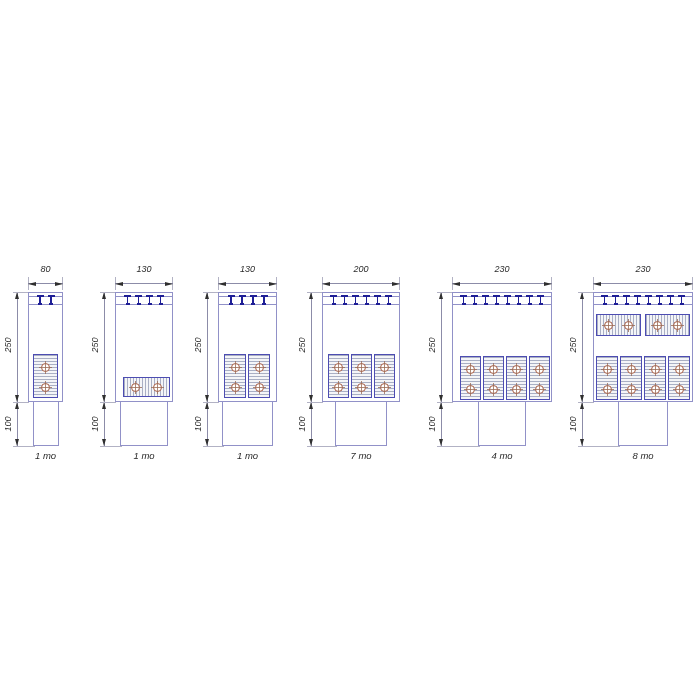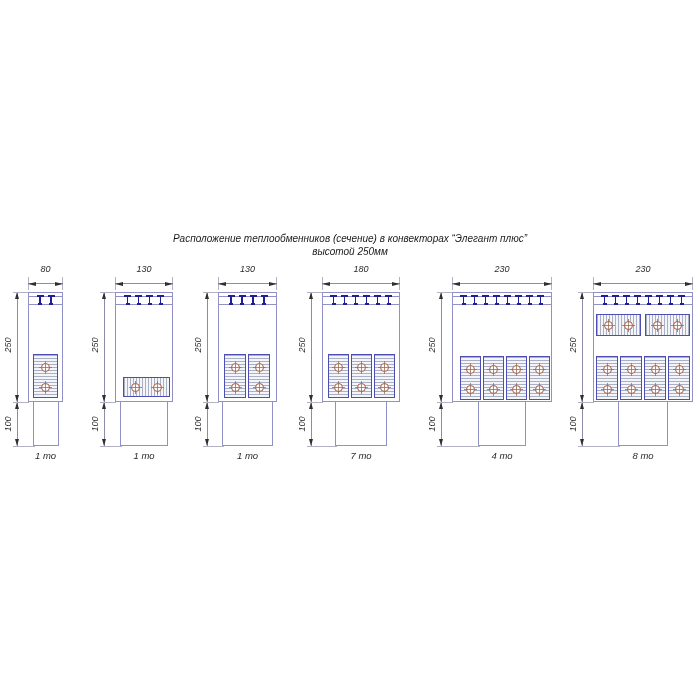--- a/index.html
+++ b/index.html
@@ -17,24 +17,20 @@
   }
   .caption{
     position:absolute;font-style:italic;font-size:9.5px;color:#2b2b2b;
     text-align:center;white-space:nowrap;
   }
 </style>
 </head>
 <body>
 
 <div id="canvas">
-  <div class="title">
-    <div>Расположение теплообменников (сечение) в конвекторах “Элегант плюс”</div>
-    <div>высотой 250мм</div>
-  </div>
 <div style="position: absolute; left: 28px; top: 277px; width: 1px; height: 13px; background: rgb(178, 178, 196);"></div>
     <div style="position: absolute; left: 62px; top: 277px; width: 1px; height: 13px; background: rgb(178, 178, 196);"></div>
     <div style="position: absolute; left: 28px; top: 283px; width: 35px; height: 1px; background: rgb(140, 140, 168);"></div>
     <div style="position: absolute; left: 28px; top: 281.5px; width: 0px; height: 0px; border-top: 2px solid transparent; border-bottom: 2px solid transparent; border-right: 8px solid rgb(47, 47, 47);"></div>
     <div style="position: absolute; left: 55px; top: 281.5px; width: 0px; height: 0px; border-top: 2px solid transparent; border-bottom: 2px solid transparent; border-left: 8px solid rgb(47, 47, 47);"></div>
     <div class="dimtext" style="position: absolute; left: 20.5px; top: 264px; width: 50px;">80</div>
     <div style="position: absolute; left: 17px; top: 292px; width: 1px; height: 110px; background: rgb(140, 140, 168);"></div>
     <div style="position: absolute; left: 17px; top: 402px; width: 1px; height: 44px; background: rgb(140, 140, 168);"></div>
     <div style="position: absolute; left: 15px; top: 292px; width: 0px; height: 0px; border-left: 2px solid transparent; border-right: 2px solid transparent; border-bottom: 7px solid rgb(47, 47, 47);"></div>
     <div style="position: absolute; left: 15px; top: 395px; width: 0px; height: 0px; border-left: 2px solid transparent; border-right: 2px solid transparent; border-top: 7px solid rgb(47, 47, 47);"></div>
@@ -186,21 +182,21 @@
       <div style="position: absolute; left: 0px; top: 6px; width: 13px; height: 1px; background: rgb(154, 106, 85); opacity: 0.8;"></div>
       <div style="position: absolute; left: 6px; top: 0px; width: 1px; height: 13px; background: rgb(154, 106, 85); opacity: 0.8;"></div>
     </div>
     <div style="position: absolute; left: 222px; top: 402px; width: 49px; height: 43px; border-right: 1px solid rgb(145, 145, 200); border-bottom: 1px solid rgb(145, 145, 200); border-left: 1px solid rgb(145, 145, 200); border-image: initial; border-top: none; background: rgb(255, 255, 255);"></div>
     <div class="caption" style="position: absolute; left: 217.5px; top: 450px; width: 60px;">1 то</div>
     <div style="position: absolute; left: 322px; top: 277px; width: 1px; height: 13px; background: rgb(178, 178, 196);"></div>
     <div style="position: absolute; left: 399px; top: 277px; width: 1px; height: 13px; background: rgb(178, 178, 196);"></div>
     <div style="position: absolute; left: 322px; top: 283px; width: 78px; height: 1px; background: rgb(140, 140, 168);"></div>
     <div style="position: absolute; left: 322px; top: 281.5px; width: 0px; height: 0px; border-top: 2px solid transparent; border-bottom: 2px solid transparent; border-right: 8px solid rgb(47, 47, 47);"></div>
     <div style="position: absolute; left: 392px; top: 281.5px; width: 0px; height: 0px; border-top: 2px solid transparent; border-bottom: 2px solid transparent; border-left: 8px solid rgb(47, 47, 47);"></div>
-    <div class="dimtext" style="position: absolute; left: 336px; top: 264px; width: 50px;">180</div>
+    <div class="dimtext" style="position: absolute; left: 336px; top: 264px; width: 50px;">200</div>
     <div style="position: absolute; left: 311px; top: 292px; width: 1px; height: 110px; background: rgb(140, 140, 168);"></div>
     <div style="position: absolute; left: 311px; top: 402px; width: 1px; height: 44px; background: rgb(140, 140, 168);"></div>
     <div style="position: absolute; left: 309px; top: 292px; width: 0px; height: 0px; border-left: 2px solid transparent; border-right: 2px solid transparent; border-bottom: 7px solid rgb(47, 47, 47);"></div>
     <div style="position: absolute; left: 309px; top: 395px; width: 0px; height: 0px; border-left: 2px solid transparent; border-right: 2px solid transparent; border-top: 7px solid rgb(47, 47, 47);"></div>
     <div style="position: absolute; left: 309px; top: 402px; width: 0px; height: 0px; border-left: 2px solid transparent; border-right: 2px solid transparent; border-bottom: 7px solid rgb(47, 47, 47);"></div>
     <div style="position: absolute; left: 309px; top: 439px; width: 0px; height: 0px; border-left: 2px solid transparent; border-right: 2px solid transparent; border-top: 7px solid rgb(47, 47, 47);"></div>
     <div style="position: absolute; left: 307px; top: 292px; width: 16px; height: 1px; background: rgb(178, 178, 196);"></div>
     <div style="position: absolute; left: 307px; top: 402px; width: 16px; height: 1px; background: rgb(178, 178, 196);"></div>
     <div style="position: absolute; left: 307px; top: 446px; width: 30px; height: 1px; background: rgb(178, 178, 196);"></div>
     <div class="dimtext" style="position: absolute; left: 287px; top: 340px; width: 30px; transform: rotate(-90deg);">250</div>

